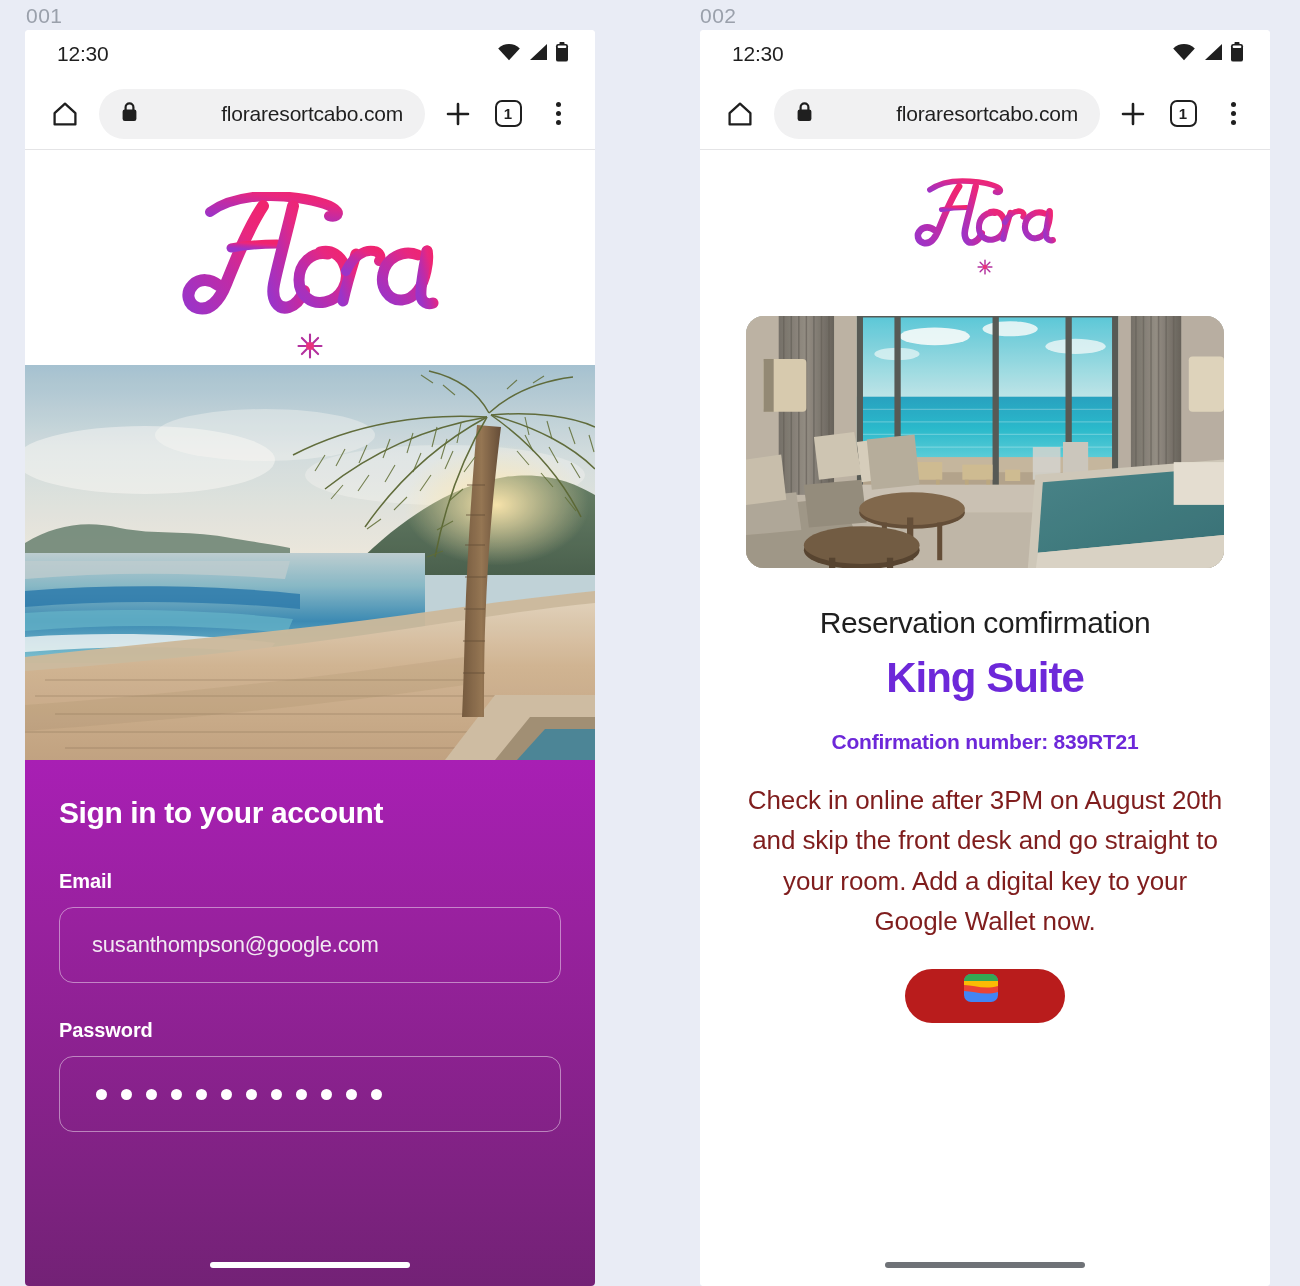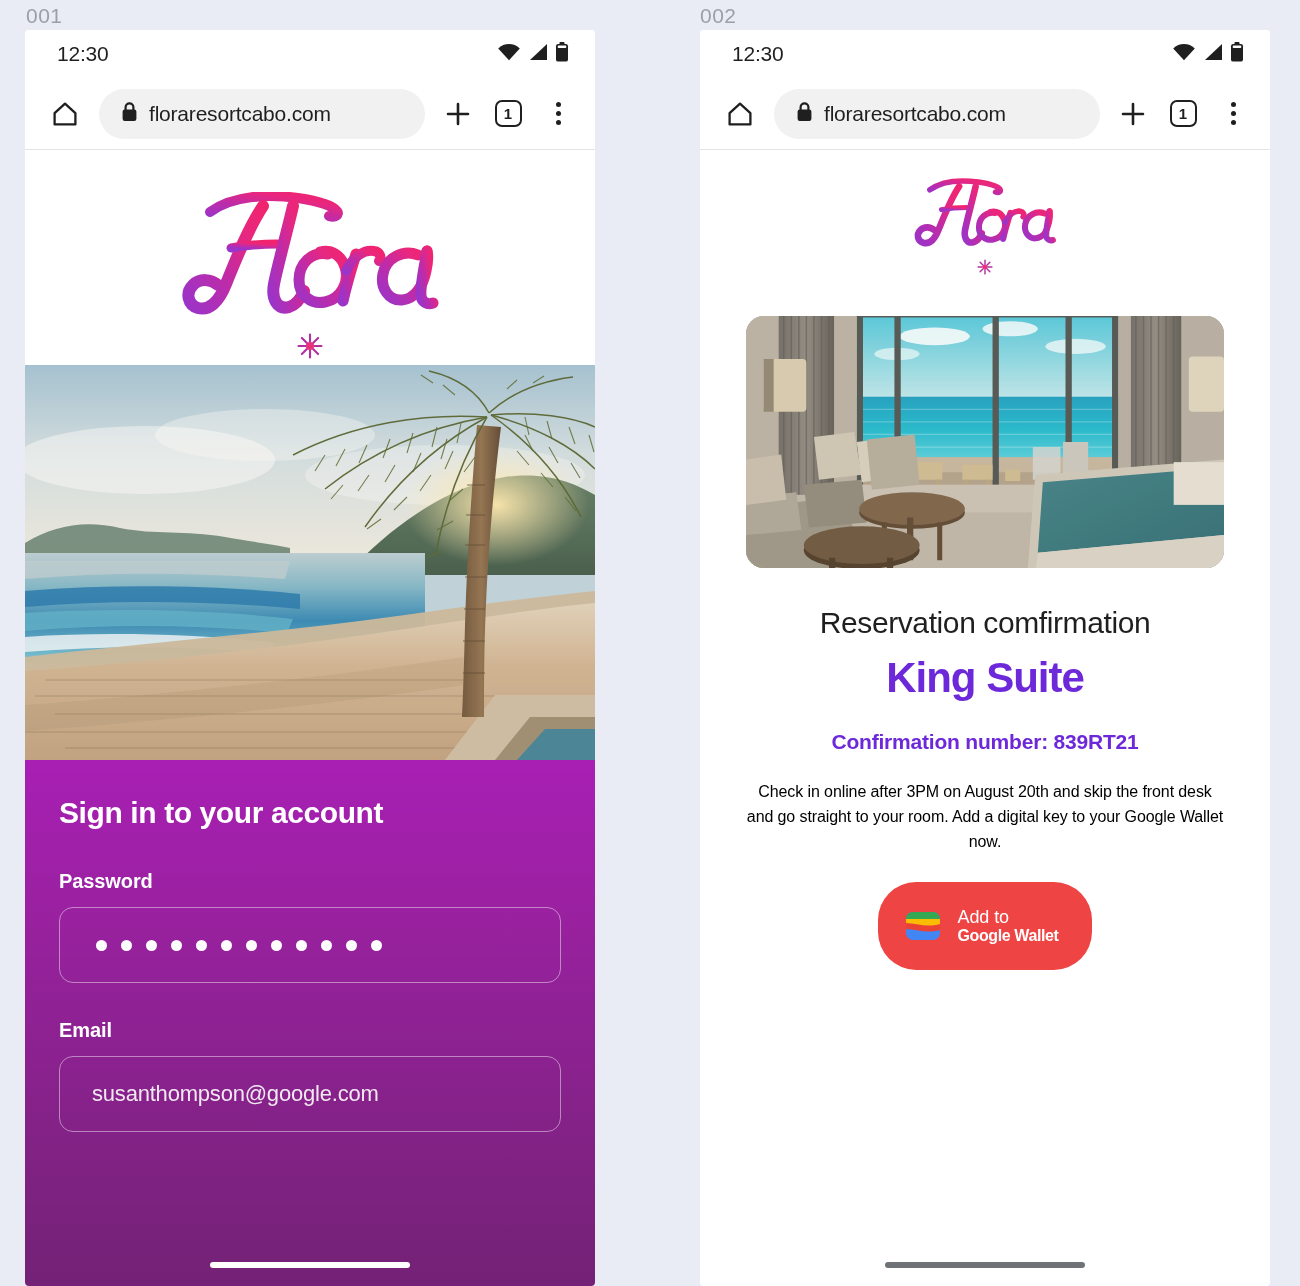--- a/index.html
+++ b/index.html
@@ -72,20 +72,21 @@
     flex: 1 1 auto;
     height: 50px;
     background: #f1f1f2;
     border-radius: 25px;
     display: flex;
     align-items: center;
     gap: 11px;
     padding: 0 22px;
     min-width: 0;
     cursor: text;
+    justify-content: space-between;
   }
   .omnibox-url {
     font-size: 21px;
     color: #1f1f1f;
     white-space: nowrap;
     overflow: hidden;
     text-overflow: ellipsis;
     letter-spacing: -.2px;
   }
   .tb-btn { width: 34px; height: 34px; display: flex; align-items: center; justify-content: center; flex: 0 0 auto; cursor: pointer; }
@@ -185,37 +186,38 @@
   }
   .conf-number {
     margin-top: 28px;
     font-size: 21px;
     font-weight: 700;
     color: #6d28d9;
     letter-spacing: -.2px;
   }
   .conf-body {
     margin-top: 26px;
-    font-size: 16px;
+    font-size: 26px;
     line-height: 1.55;
-    color: #000000;
+    color: #7f1d1d;
     letter-spacing: -.1px;
   }
 
   
   .wallet-btn {
     margin: 28px auto 0 auto;
-    background: #ef4444;
+    background: #b91c1c;
     border-radius: 38px;
-    height: 88px;
+    height: 54px;
     display: inline-flex;
     align-items: center;
     gap: 16px;
     padding: 0 34px 0 26px;
     cursor: pointer;
+    flex-direction: column;
   }
   .wallet-icon { width: 38px; height: 38px; flex: 0 0 auto; }
   .wallet-text { text-align: left; color: #ffffff; line-height: 1.08; }
   .wallet-top { font-size: 18px; font-weight: 400; display: block; letter-spacing: -.1px; }
   .wallet-bottom { font-size: 16px; font-weight: 700; display: block; letter-spacing: -.4px; }
 
   
   .home-indicator {
     position: absolute;
     left: 50%;
@@ -432,43 +434,43 @@
           </g>
 
           <rect width="570" height="395" fill="#ffd9a0" opacity="0.07"></rect>
         </svg>
       </div>
 
       <div class="signin-panel">
         <div class="signin-title">Sign in to your account</div>
 
         <div class="field-group">
+          <div class="field-label">Email</div>
+          <div class="text-input" placeholder="Email address">
+            <span class="value">susanthompson@google.com</span>
+          </div>
+        </div>
+
+        <div class="field-group">
           <div class="field-label">Password</div>
           <div class="text-input" placeholder="Password">
             <span class="pw-dots" id="pw-dots">
                 <i></i>
                 <i></i>
                 <i></i>
                 <i></i>
                 <i></i>
                 <i></i>
                 <i></i>
                 <i></i>
                 <i></i>
                 <i></i>
                 <i></i>
                 <i></i>
               </span>
-          </div>
-        </div>
-
-        <div class="field-group">
-          <div class="field-label">Email</div>
-          <div class="text-input" placeholder="Email address">
-            <span class="value">susanthompson@google.com</span>
           </div>
         </div>
       </div>
 
       <div class="home-indicator hi-light"></div>
     </div>
   </div>
 
   <div class="phone" id="phone-002">
 

